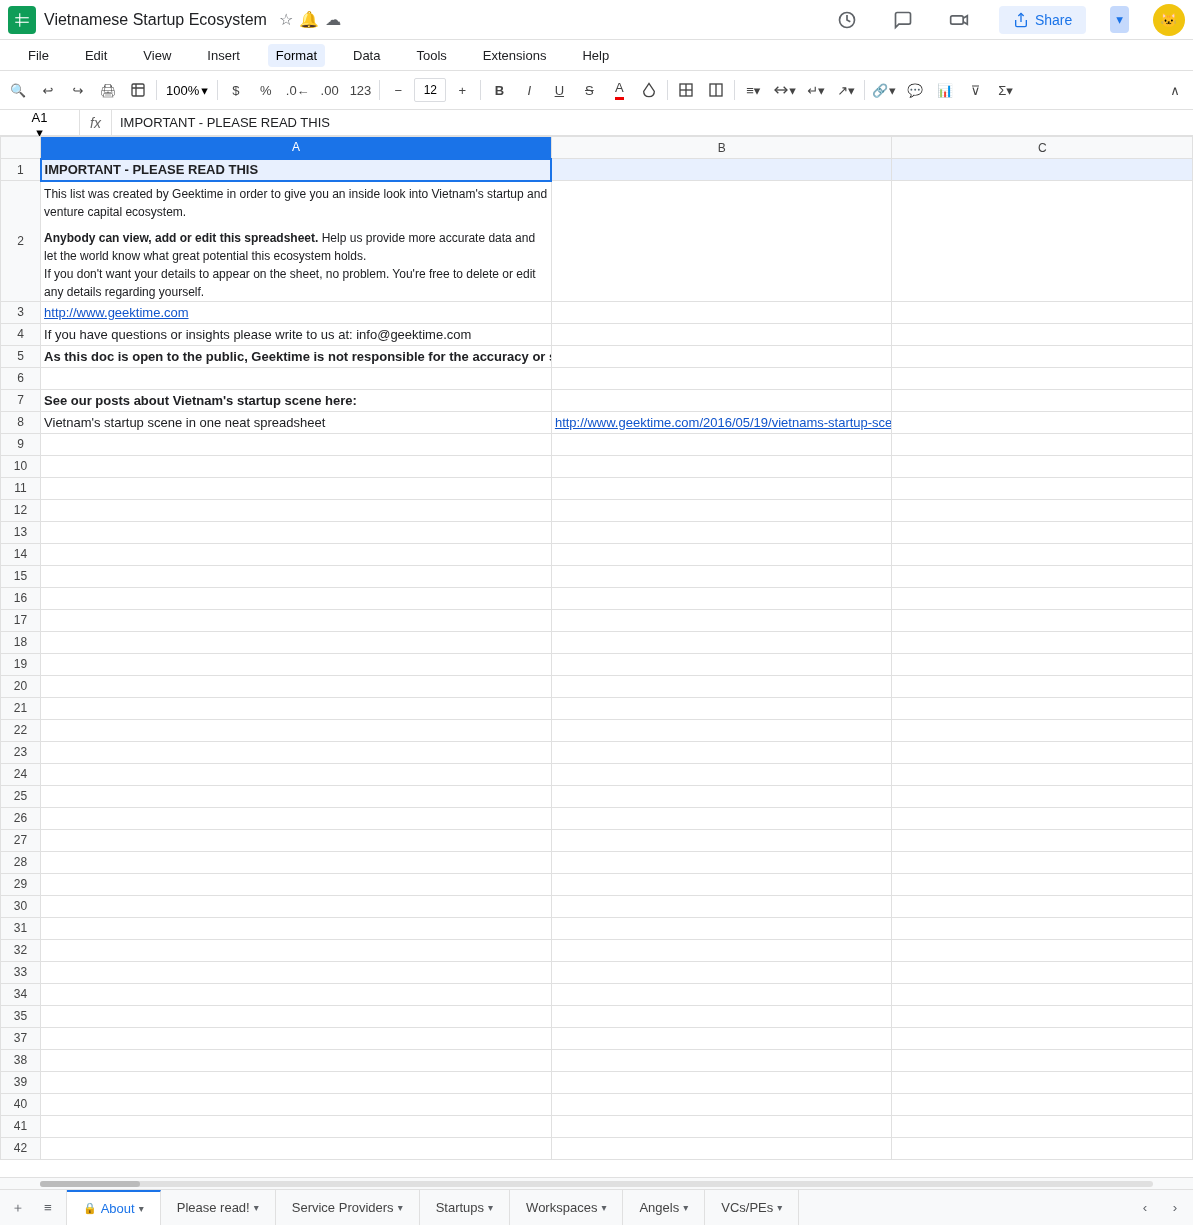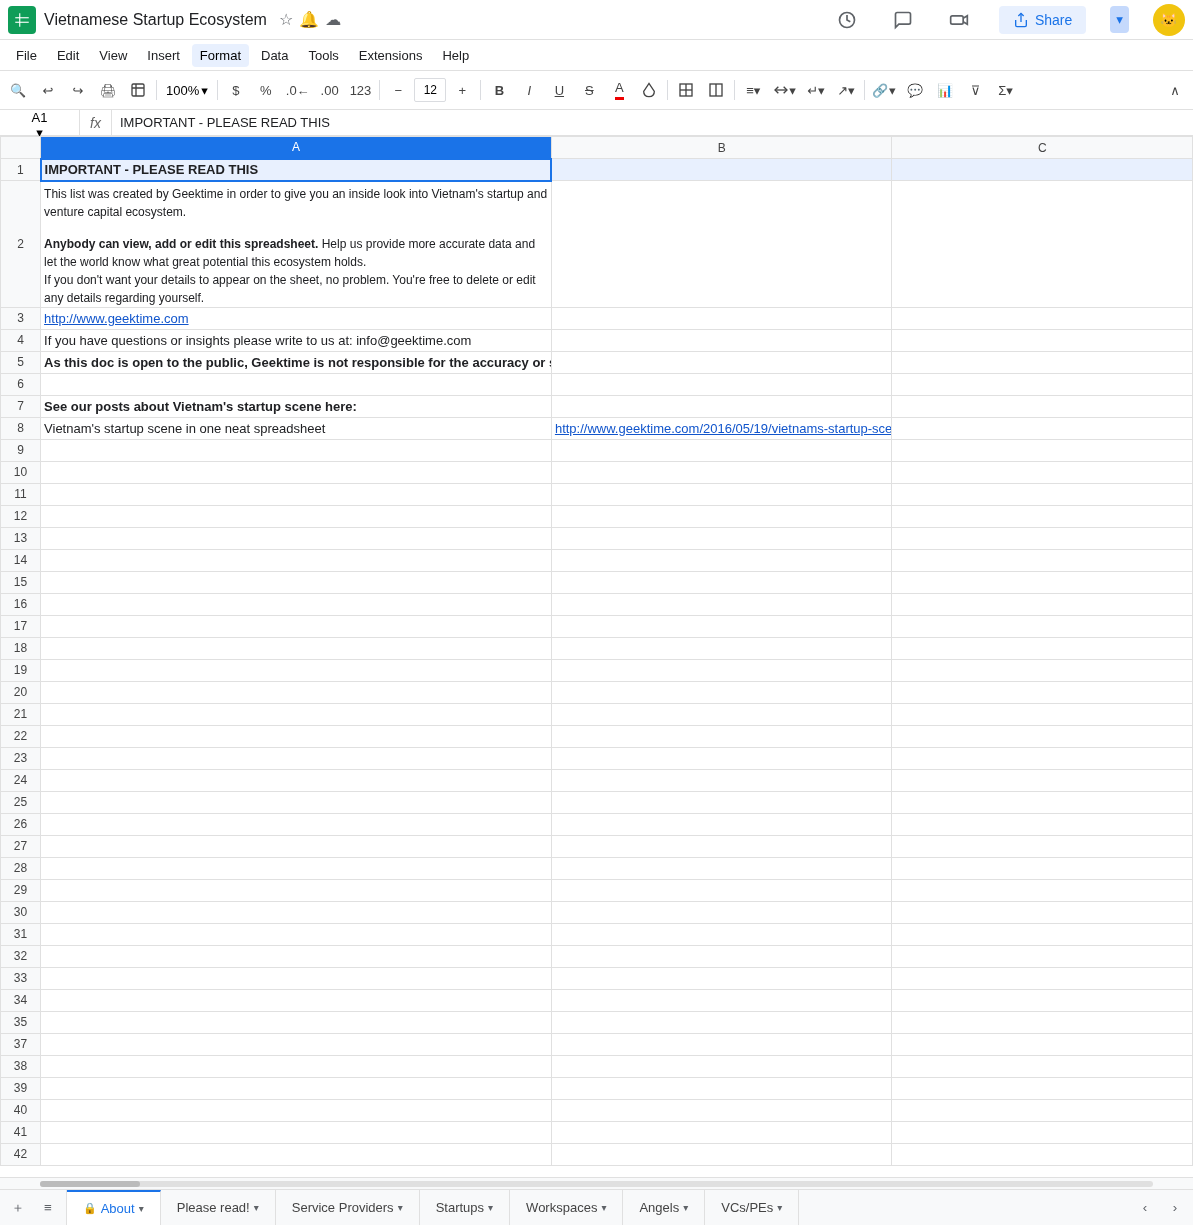--- a/index.html
+++ b/index.html
@@ -13,21 +13,21 @@
     .title-icons { display: flex; gap: 6px; align-items: center; }
     .title-icon { color: #5f6368; cursor: pointer; font-size: 16px; }
     .spacer { flex: 1; }
     .top-right { display: flex; align-items: center; gap: 24px; }
     .icon-btn { width: 32px; height: 32px; border-radius: 50%; display: flex; align-items: center; justify-content: center; cursor: pointer; color: #5f6368; border: none; background: transparent; }
     .share-btn { display: flex; align-items: center; gap: 6px; background: #e8f0fe; color: #1a73e8; border: none; border-radius: 4px; padding: 6px 14px; font-size: 14px; font-weight: 500; cursor: pointer; }
     .share-caret { background: #c5d9fc; border: none; border-radius: 4px; padding: 6px 6px; cursor: pointer; color: #1a73e8; }
     .avatar { width: 32px; height: 32px; border-radius: 50%; background: #f1c40f; display: flex; align-items: center; justify-content: center; font-size: 14px; color: #fff; cursor: pointer; overflow: hidden; }
 
     
-    .menu-bar { display: flex; align-items: center; padding: 2px 8px; gap: 4px; height: 30px; }
+    .menu-bar { display: flex; align-items: center; padding: 2px 20px; gap: 20px; height: 30px; }
     .menu-item { padding: 4px 8px; border-radius: 4px; cursor: pointer; font-size: 13px; color: #202124; }
     .menu-item.active { background: #e8f0fe; color: #000000; }
 
     
     .toolbar { display: flex; align-items: center; padding: 2px 4px; gap: 2px; height: 40px; border-bottom: 1px solid #e0e0e0; border-top: 1px solid #e0e0e0; flex-wrap: nowrap; overflow: hidden; }
     .toolbar-btn { height: 28px; min-width: 28px; border: none; background: transparent; border-radius: 4px; cursor: pointer; display: flex; align-items: center; justify-content: center; color: #444; font-size: 13px; padding: 0 4px; }
     .toolbar-divider { width: 1px; height: 20px; background: #dadce0; margin: 0 2px; }
     .zoom-display { display: flex; align-items: center; gap: 2px; border: 1px solid transparent; border-radius: 4px; padding: 2px 4px; cursor: pointer; font-size: 13px; }
     .font-size-box { width: 32px; height: 24px; border: 1px solid #dadce0; border-radius: 2px; text-align: center; font-size: 12px; display: flex; align-items: center; justify-content: center; }
 
@@ -247,21 +247,21 @@
 
       <tr>
             <td class="row-header">1</td>
             <td class="col-a" style="border: 2px solid rgb(26, 115, 232); background: rgb(232, 240, 254); font-weight: bold;">IMPORTANT - PLEASE READ THIS</td>
             <td style="background: rgb(232, 240, 254);"></td>
             <td style="background: rgb(232, 240, 254);"></td>
           </tr>
           <tr>
             <td class="row-header">2</td>
             <td class="col-a" style="white-space: normal; height: 80px; vertical-align: top; padding-top: 3px; font-size: 12px; line-height: 1.5;">
-              <p style="margin-bottom: 14px;">This list was created by Geektime in order to give you an inside look into Vietnam's startup and venture capital ecosystem.</p>
+              <p style="margin-bottom: 8px;">This list was created by Geektime in order to give you an inside look into Vietnam's startup and venture capital ecosystem.</p>
               <p><b>Anybody can view, add or edit this spreadsheet. </b><span>Help us provide more accurate data and let the world know what great potential this ecosystem holds.</span></p>
               <p>If you don't want your details to appear on the sheet, no problem. You're free to delete or edit any details regarding yourself.</p>
             </td>
             <td></td>
             <td></td>
           </tr>
           <tr>
             <td class="row-header">3</td>
             <td class="col-a"><a href="#" class="cell-link">http://www.geektime.com</a></td>
             <td></td>

